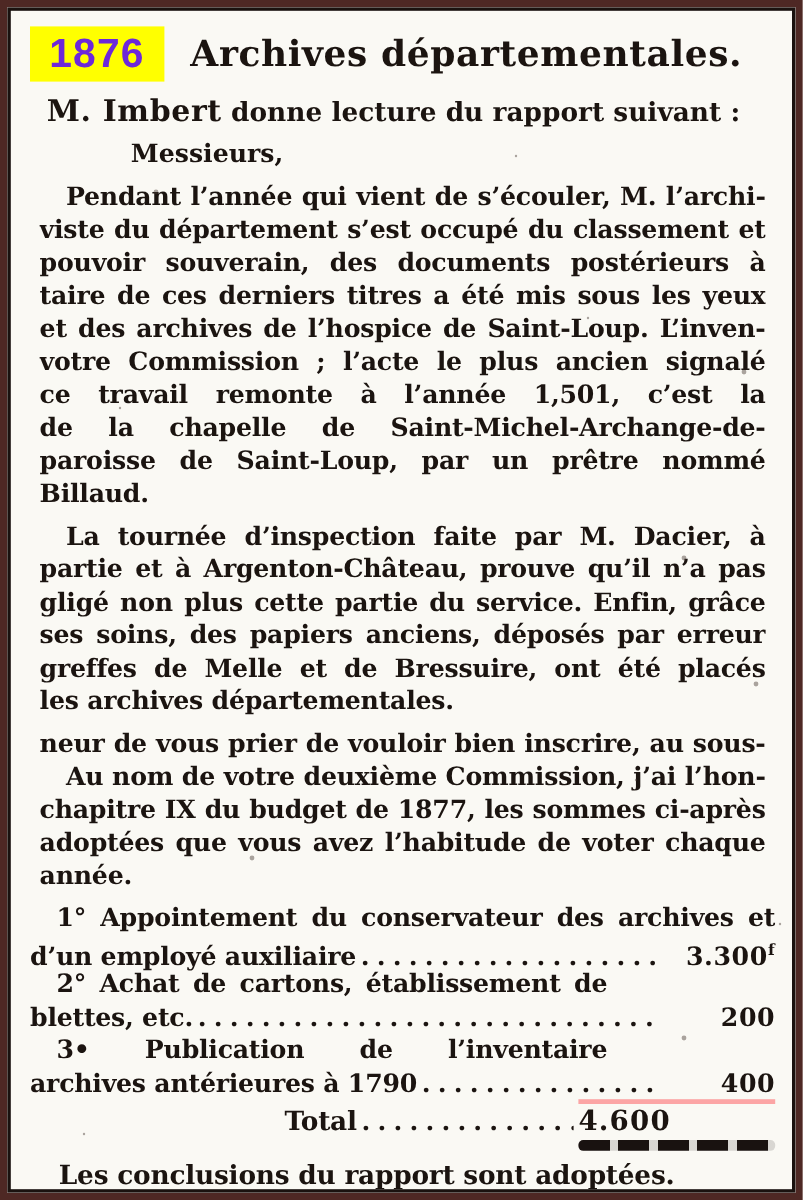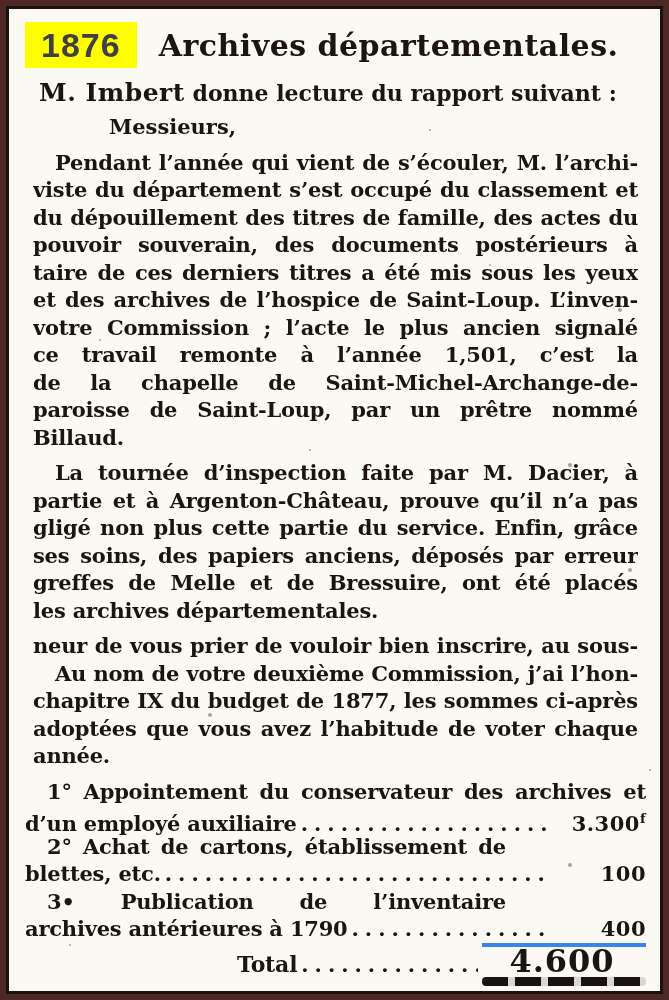--- a/index.html
+++ b/index.html
@@ -18,21 +18,21 @@
     box-sizing:border-box;
     width:100%;height:100%;
     border:3px solid #1a120f;
     padding:8px 14px 6px 16px;
     overflow:hidden;
   }
   
   .header-row{display:flex;align-items:center;margin:2px 0 6px 0;height:52px;}
   .year-badge{
     background:#ffff00;
-    color:#404040;
+    color:#6d28d9;
     font-family:"Liberation Sans","DejaVu Sans",sans-serif;
     font-weight:bold;
     font-size:34px;
     line-height:46px;
     padding:0 16px;
     margin-right:22px;
     letter-spacing:1px;
   }
   .title{
     margin:0;
@@ -83,23 +83,23 @@
     text-align:right;
     letter-spacing:.5px;
   }
   .amt sup{font-size:13px;vertical-align:super;}
   .total-row{height:34px;align-items:baseline;}
   .total-row .total-indent{flex:0 0 212px;}
   .total-row .lbl{font-size:22px;}
   .total-box{
     flex:0 0 auto;
     width:160px;
-    border-top:4px solid #3b82f6;
-    text-align:center;
-    font-size:32px;
+    border-top:4px solid #fca5a5;
+    text-align:left;
+    font-size:23px;
     padding:1px 4px 0 0;
     letter-spacing:1px;
   }
   .double-rule{
     margin-left:auto;
     width:164px;height:9px;
     background:
       repeating-linear-gradient(90deg,#191210 0 26px,rgba(25,18,16,.15) 26px 33px);
     border-radius:4px;
   }
@@ -131,21 +131,20 @@
       <h1 class="title">Archives départementales.</h1>
     </div>
 
     <p class="intro"><span class="speaker">M. Imbert</span><span> donne lecture du rapport suivant :</span></p>
 
     <div class="salutation">Messieurs,</div>
 
     <div class="para">
       <div class="line jl ind">Pendant l’année qui vient de s’écouler, M. l’archi-</div>
       <div class="line jl">viste du département s’est occupé du classement et</div>
-      <div class="line jl">du dépouillement des titres de famille, des actes du</div>
       <div class="line jl">pouvoir souverain, des documents postérieurs à 1789,</div>
       <div class="line jl">taire de ces derniers titres a été mis sous les yeux de</div>
       <div class="line jl">et des archives de l’hospice de Saint-Loup. L’inven-</div>
       <div class="line jl">votre Commission ; l’acte le plus ancien signalé dans</div>
       <div class="line jl">ce travail remonte à l’année 1,501, c’est la fondation</div>
       <div class="line jl">de la chapelle de Saint-Michel-Archange-de-Crémille,</div>
       <div class="line jl">paroisse de Saint-Loup, par un prêtre nommé Michel</div>
       <div class="line">Billaud.</div>
     </div>
 
@@ -172,21 +171,21 @@
       <div class="brow">
         <span class="lbl">d’un employé auxiliaire</span>
         <span class="leader">........................................................................</span>
         <span class="amt"><span>3.300</span><sup>f</sup></span>
       </div>
 
       <div class="line jl ind short">2° Achat de cartons, établissement de ta-</div>
       <div class="brow">
         <span class="lbl">blettes, etc.</span>
         <span class="leader">........................................................................</span>
-        <span class="amt">100</span>
+        <span class="amt">200</span>
       </div>
 
       <div class="line jl ind short">3• Publication de l’inventaire sommaire des</div>
       <div class="brow">
         <span class="lbl">archives antérieures à 1790</span>
         <span class="leader">........................................................................</span>
         <span class="amt">400</span>
       </div>
 
       <div class="brow total-row">

